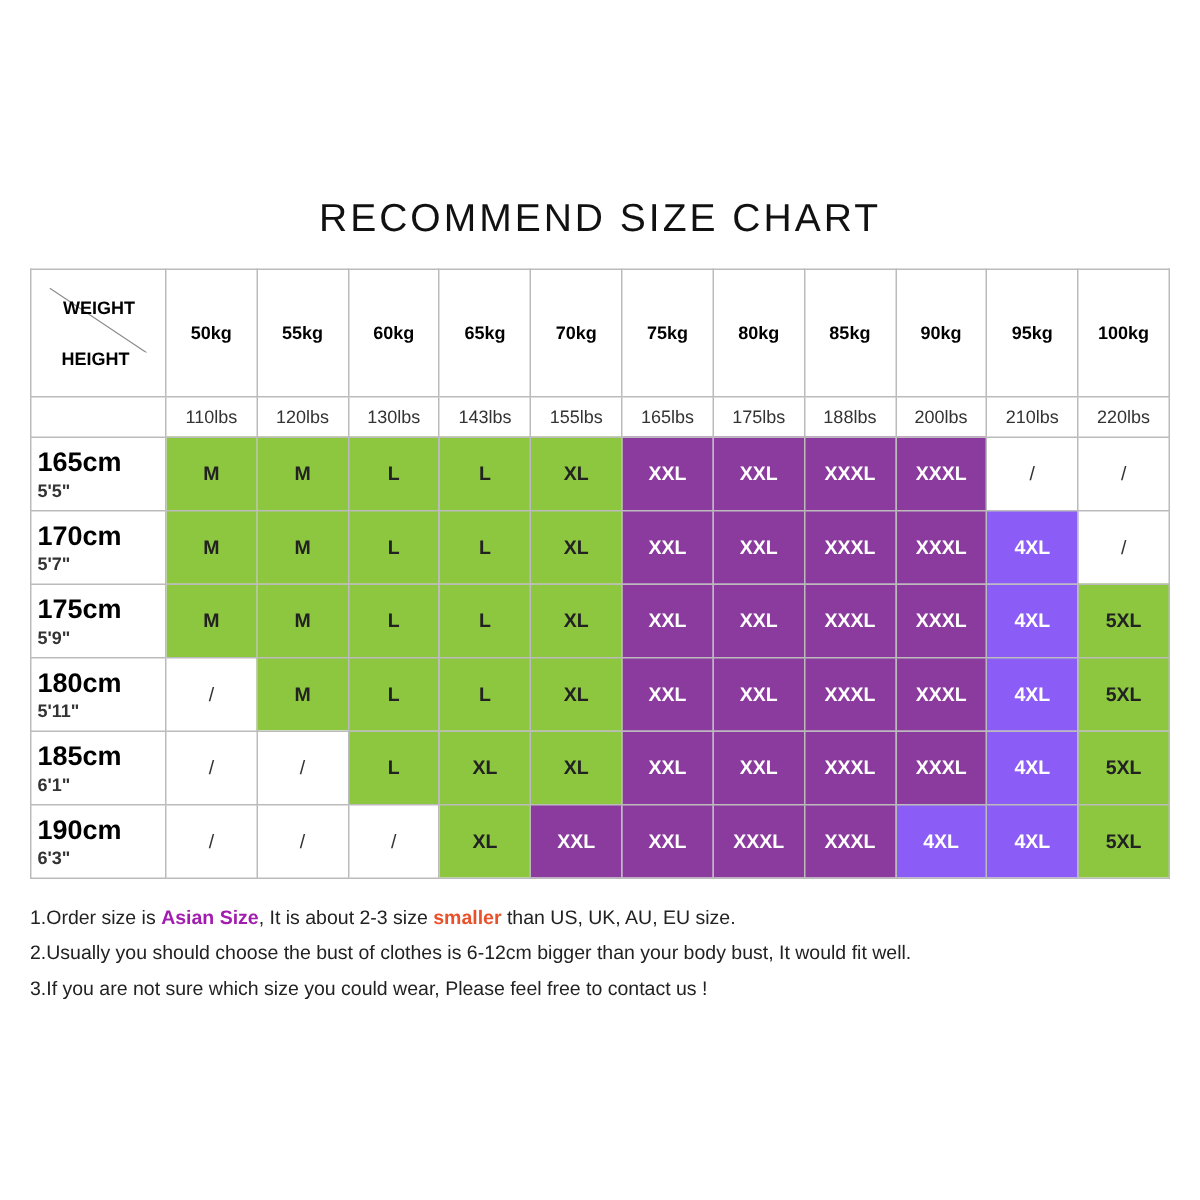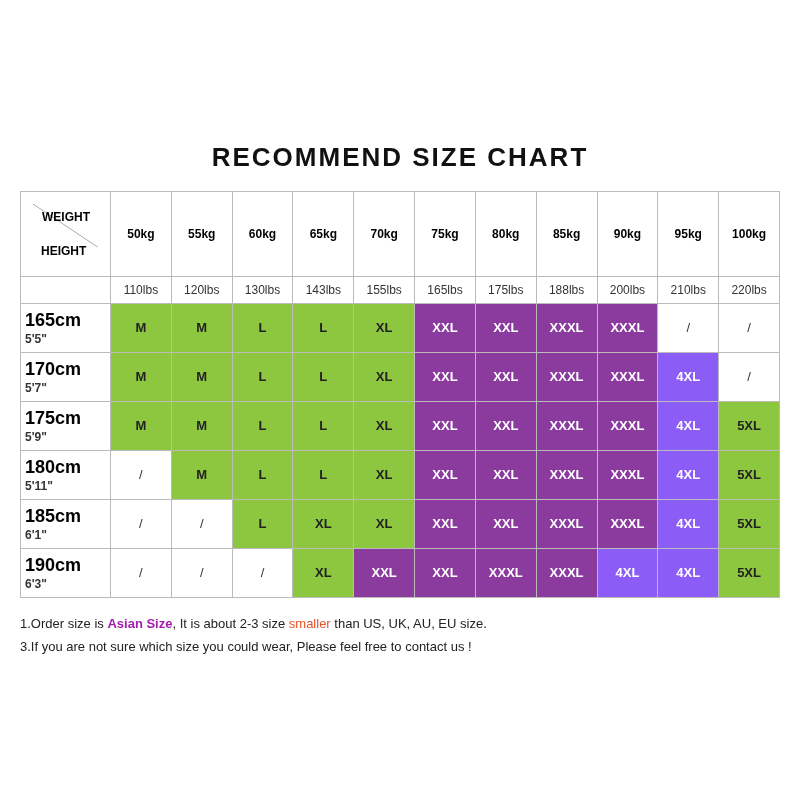--- a/index.html
+++ b/index.html
@@ -9,21 +9,21 @@
       background: #fff;
       font-family: Arial, sans-serif;
       display: flex;
       flex-direction: column;
       align-items: center;
       justify-content: center;
       padding: 20px;
     }
     .page-title {
       font-size: 26px;
-      font-weight: bold;
+      font-weight: normal;
       letter-spacing: 2px;
       margin-bottom: 18px;
       color: #111;
     }
     .chart-wrapper {
       width: 760px;
     }
     table {
       border-collapse: collapse;
       width: 100%;
@@ -89,21 +89,21 @@
     .cell-darkpurple { background: #8b5cf6; color: #fff; font-weight: bold; }
     .cell-slash { background: #fff; color: #333; }
     .notes {
       margin-top: 14px;
       font-size: 13px;
       color: #222;
       line-height: 1.8;
       width: 760px;
     }
     .notes span.asian { color: #a21caf; font-weight: bold; }
-    .notes span.smaller { color: #e8512a; font-weight: normal; }
+    .notes span.smaller { color: #e8512a; font-weight: bold; }
   </style>
 </head>
 <body>
 
 <div class="page-title">RECOMMEND SIZE CHART</div>
 
 <div class="chart-wrapper">
   <table>
     <thead>
       <tr class="kg-row">
@@ -228,15 +228,16 @@
           <td class="cell-darkpurple">4XL</td>
           <td class="cell-green">5XL</td>
         </tr>
       </tbody>
   </table>
 
   <div class="notes">
     <div>
       1.Order size is <span class="asian">Asian Size</span>, It is about 2-3 size <span class="smaller">smaller</span> than US, UK, AU, EU size.
     </div>
+    <div>2.Usually you should choose the bust of clothes is 6-12cm bigger than your body bust, It would fit well.</div>
     <div>3.If you are not sure which size you could wear, Please feel free to contact us !</div>
   </div>
 </div>
 
 </body></html>

